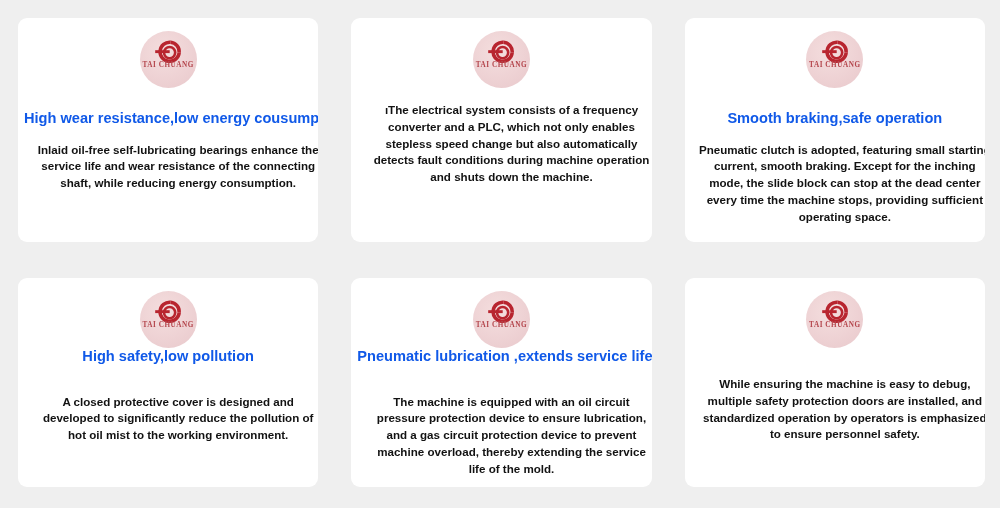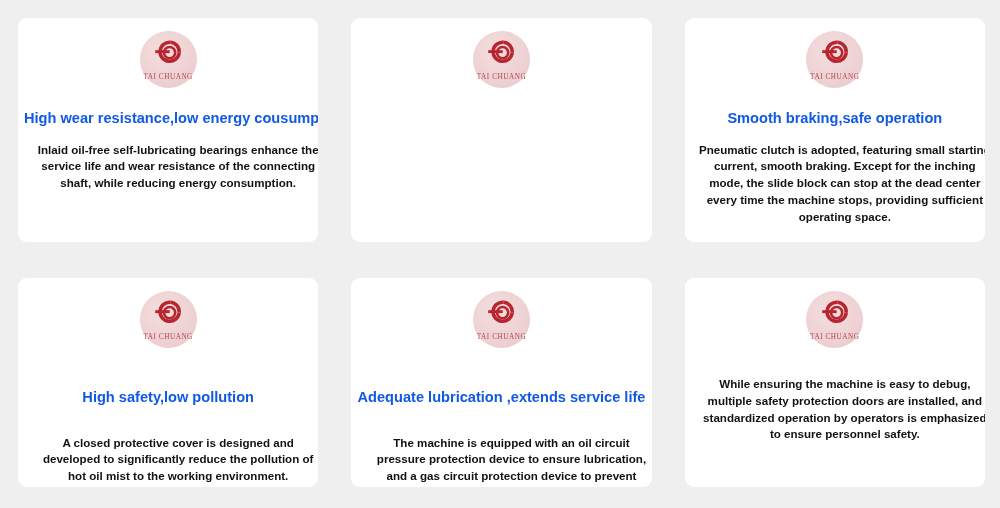--- a/index.html
+++ b/index.html
@@ -51,29 +51,30 @@
     width: 100%;
     height: 34px;
     display: flex;
     align-items: center;
     justify-content: center;
   }
   .logo .mark svg { display: block; }
   .logo .brand {
     position: absolute;
     left: 0;
-    bottom: 7px;
+    bottom: 19px;
     width: 100%;
     text-align: center;
     font-family: "Liberation Serif", serif;
     font-size: 7.2px;
     letter-spacing: 0.55px;
     color: #b4454c;
     line-height: 1;
     white-space: nowrap;
+    font-weight: bold;
   }
 
   
   .card-title {
     color: #1059e8;
     font-weight: bold;
     font-size: 14.6px;
     line-height: 1.2;
     text-align: center;
     width: 100%;
@@ -89,21 +90,21 @@
     text-align: center;
     width: 100%;
     box-sizing: border-box;
     padding: 0 6px;
     margin-left: 20px;
   }
 
   
   .r1 .card-title { margin-top: 22px; }
   .r1 .card-body  { margin-top: 14px; }
-  .r2 .card-title { margin-top: 41px; }
+  .r2 .card-title { }
   .r2 .card-body  { margin-top: 28px; text-align: center; }
   .card.wide .card-body { padding: 0 2px; }
 </style>
 </head>
 <body>
 
 <div class="grid">
 
   <div class="card r1 c1">
     <div class="logo">
@@ -126,20 +127,21 @@
       <span class="mark">
         <svg width="30" height="26" viewBox="0 0 30 26">
           <path d="M17.6 3.2 A9.6 9.6 0 1 0 26.2 13.6" fill="none" stroke="#b8252f" stroke-width="3.5" stroke-linecap="butt"></path>
           <path d="M26.2 13.6 A9.6 9.6 0 0 0 17.6 3.2" fill="none" stroke="#b8252f" stroke-width="3.5" stroke-linecap="butt"></path>
           <circle cx="16.6" cy="13.6" r="5.6" fill="none" stroke="#b8252f" stroke-width="2.6"></circle>
           <rect x="2.2" y="11.2" width="14.5" height="2.9" fill="#b8252f"></rect>
         </svg>
       </span>
       <span class="brand">TAI CHUANG</span>
     </div>
+    <div class="card-body">ıThe electrical system consists of a frequency converter and a PLC, which not only enables stepless speed change but also automatically detects fault conditions during machine operation and shuts down the machine.</div>
   </div>
 
   <div class="card r1 c3 wide">
     <div class="logo">
       <span class="mark">
         <svg width="30" height="26" viewBox="0 0 30 26">
           <path d="M17.6 3.2 A9.6 9.6 0 1 0 26.2 13.6" fill="none" stroke="#b8252f" stroke-width="3.5" stroke-linecap="butt"></path>
           <path d="M26.2 13.6 A9.6 9.6 0 0 0 17.6 3.2" fill="none" stroke="#b8252f" stroke-width="3.5" stroke-linecap="butt"></path>
           <circle cx="16.6" cy="13.6" r="5.6" fill="none" stroke="#b8252f" stroke-width="2.6"></circle>
           <rect x="2.2" y="11.2" width="14.5" height="2.9" fill="#b8252f"></rect>
@@ -172,21 +174,21 @@
       <span class="mark">
         <svg width="30" height="26" viewBox="0 0 30 26">
           <path d="M17.6 3.2 A9.6 9.6 0 1 0 26.2 13.6" fill="none" stroke="#b8252f" stroke-width="3.5" stroke-linecap="butt"></path>
           <path d="M26.2 13.6 A9.6 9.6 0 0 0 17.6 3.2" fill="none" stroke="#b8252f" stroke-width="3.5" stroke-linecap="butt"></path>
           <circle cx="16.6" cy="13.6" r="5.6" fill="none" stroke="#b8252f" stroke-width="2.6"></circle>
           <rect x="2.2" y="11.2" width="14.5" height="2.9" fill="#b8252f"></rect>
         </svg>
       </span>
       <span class="brand">TAI CHUANG</span>
     </div>
-    <div class="card-title">Adequate lubrication ,extends service life</div>
+    <div class="card-title">Pneumatic lubrication ,extends service life</div>
     <div class="card-body">The machine is equipped with an oil circuit pressure protection device to ensure lubrication, and a gas circuit protection device to prevent machine overload, thereby extending the service life of the mold.</div>
   </div>
 
   <div class="card r2 c6 wide">
     <div class="logo">
       <span class="mark">
         <svg width="30" height="26" viewBox="0 0 30 26">
           <path d="M17.6 3.2 A9.6 9.6 0 1 0 26.2 13.6" fill="none" stroke="#b8252f" stroke-width="3.5" stroke-linecap="butt"></path>
           <path d="M26.2 13.6 A9.6 9.6 0 0 0 17.6 3.2" fill="none" stroke="#b8252f" stroke-width="3.5" stroke-linecap="butt"></path>
           <circle cx="16.6" cy="13.6" r="5.6" fill="none" stroke="#b8252f" stroke-width="2.6"></circle>

